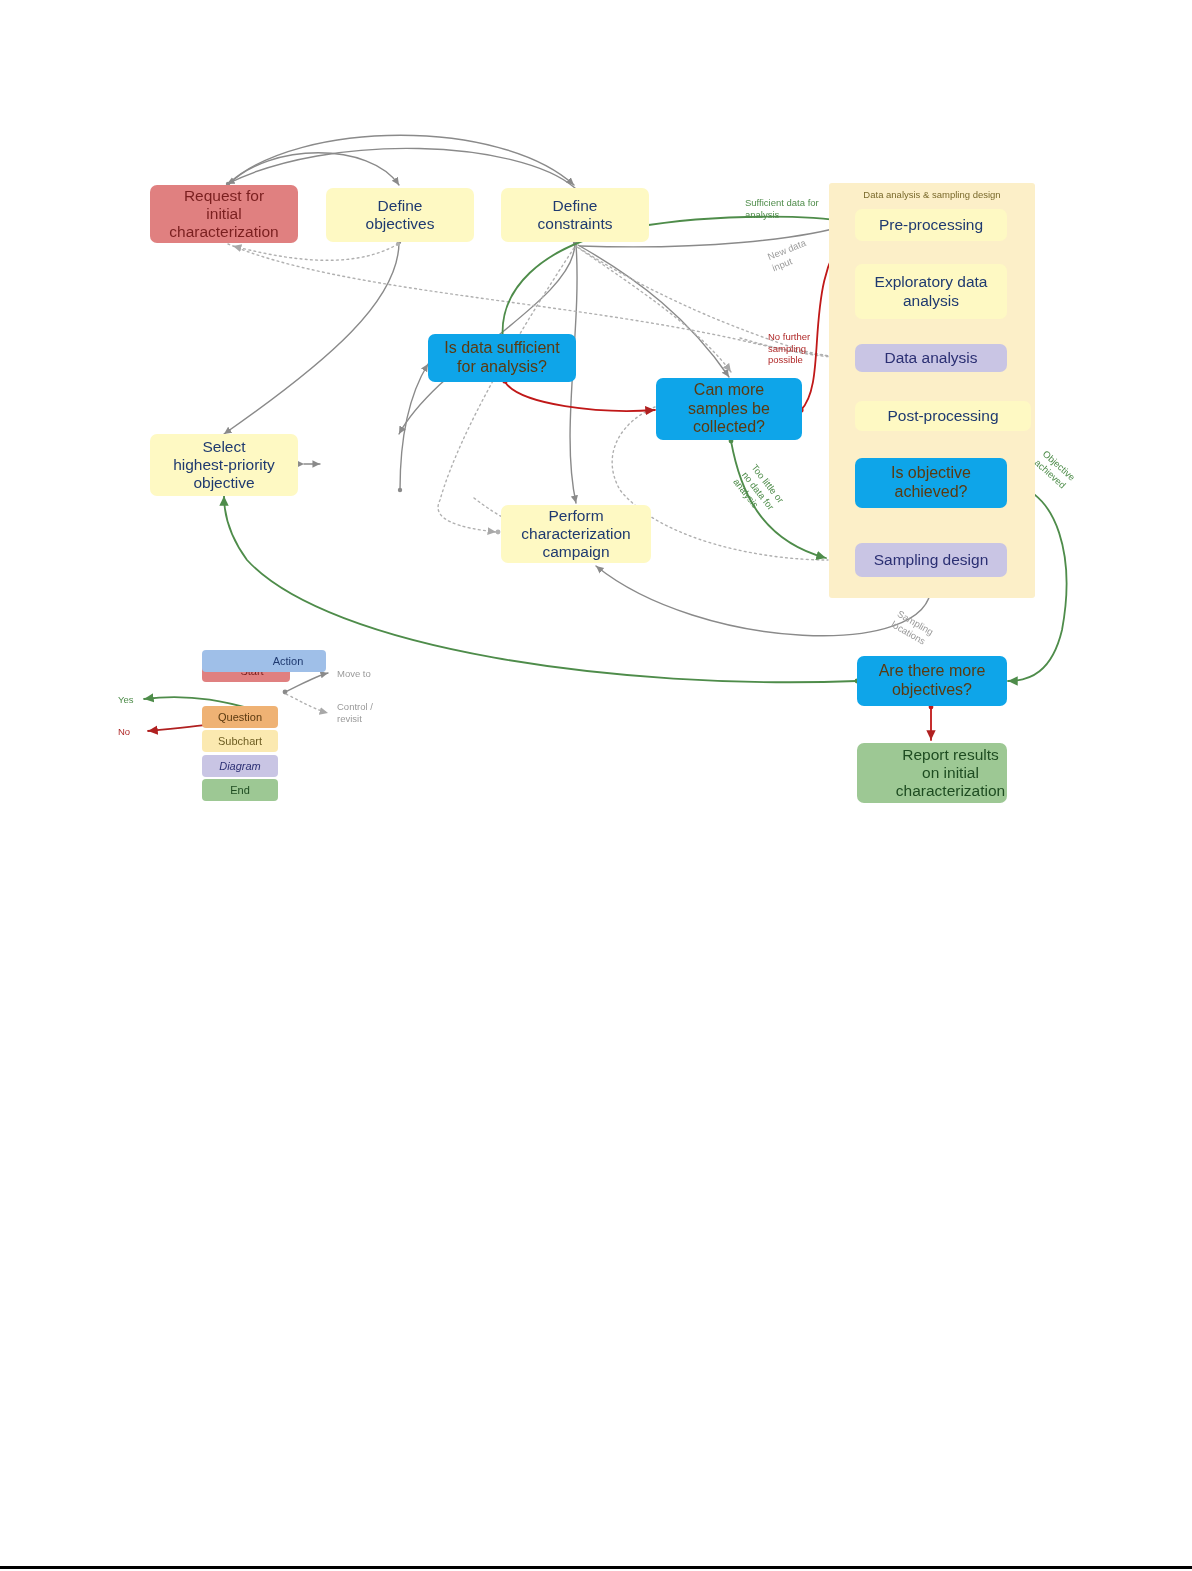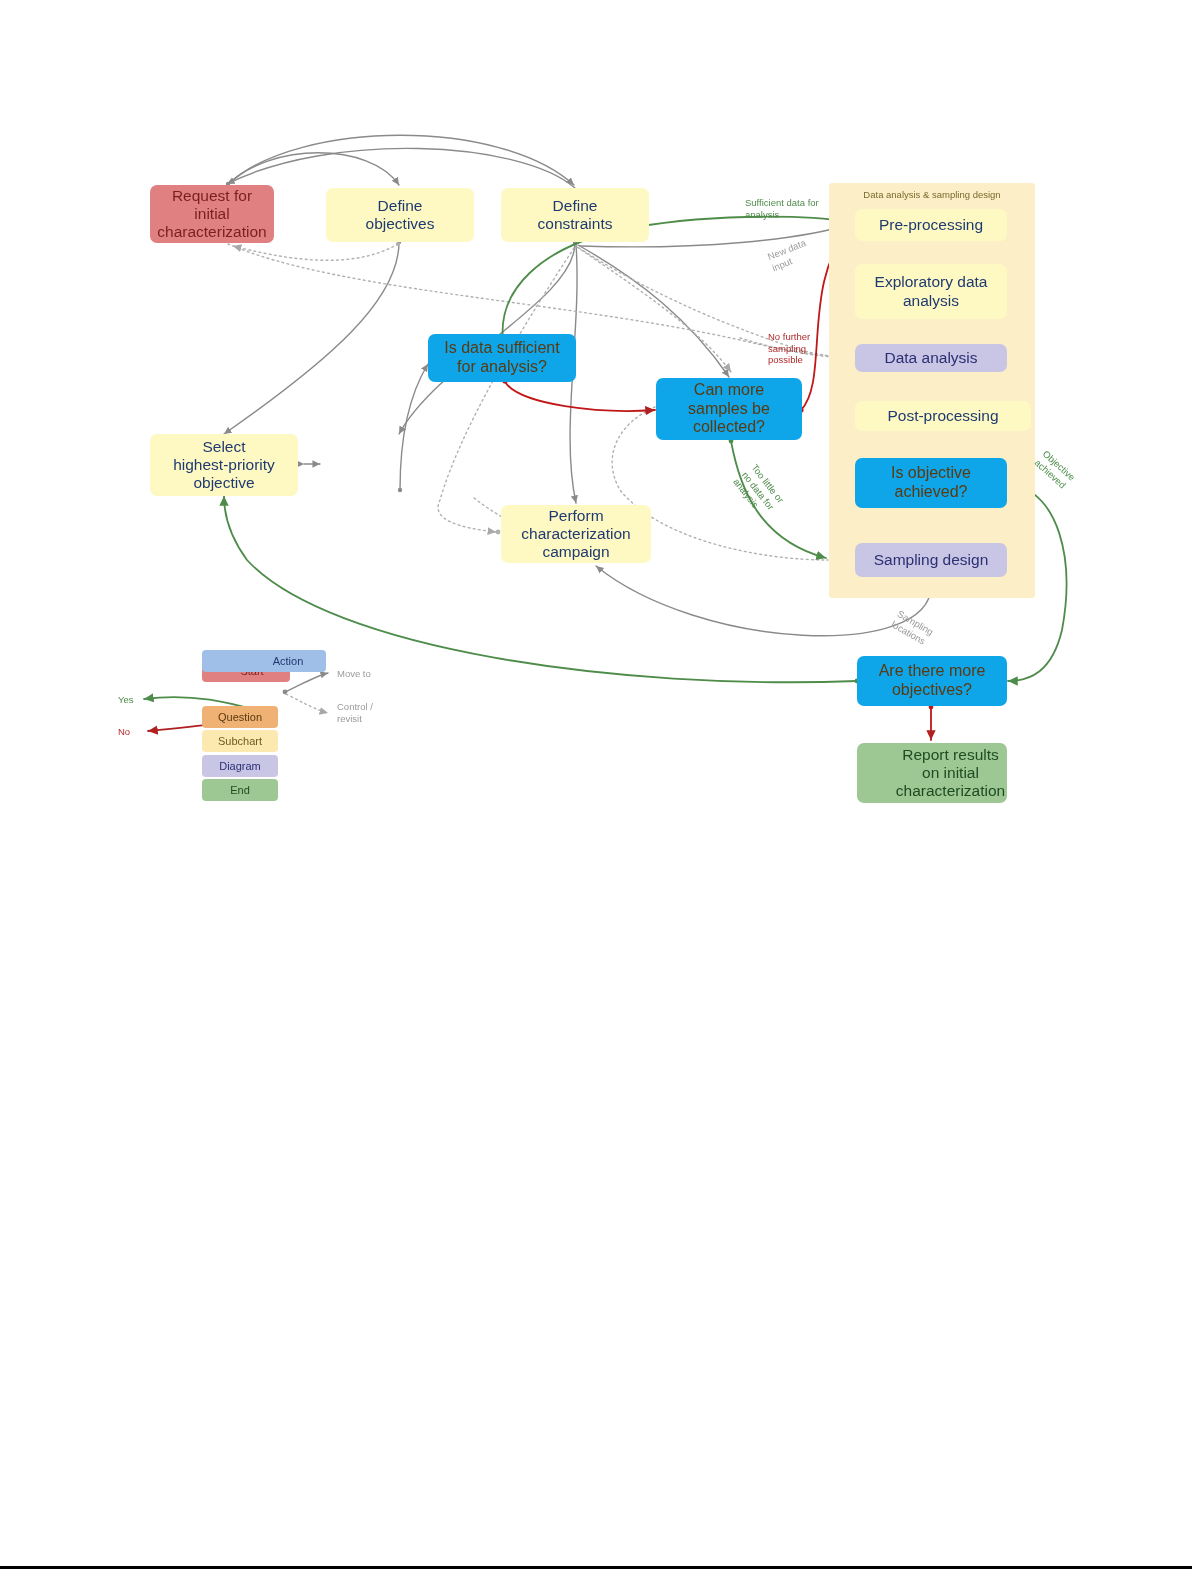--- a/index.html
+++ b/index.html
@@ -110,21 +110,21 @@
     display: flex;
     align-items: center;
     justify-content: center;
     font-size: 11px;
     z-index: 6;
   }
   .lg-start   { background: #e08080; color: #7a1f1f; }
   .lg-action  { background: #9fbfe8; color: #1f3a70; }
   .lg-question{ background: #efb274; color: #5b3a10; }
   .lg-subchart{ background: #fbe9b0; color: #6d5d22; }
-  .lg-diagram { background: #c9c5e4; color: #2b2f73; }
+  .lg-diagram { background: #c9c5e4; color: #2b2f73; font-style: italic; }
   .lg-end     { background: #9dc894; color: #1e4c21; }
   .legend-text {
     position: absolute;
     font-size: 9.5px;
     line-height: 1.25;
     z-index: 6;
     white-space: pre-line;
   }
   .lt-green { color: #4e8c4a; }
   .lt-red   { color: #b02a2a; }
@@ -251,21 +251,21 @@
         <path d="M266,714 C240,722 200,726 148,731" stroke="#b02020" stroke-width="1.8" marker-end="url(#ah-red)"></path>
         <circle cx="266" cy="713" r="3" fill="#c01818" stroke="none"></circle>
 
         <path d="M285,692 C302,684 316,676 328,673" stroke="#8a8a8a" stroke-width="1.4" marker-end="url(#ah-gray)"></path>
         <circle cx="285" cy="692" r="2.4" fill="#8a8a8a" stroke="none"></circle>
 
         <path d="M286,694 C302,702 316,710 328,713" stroke="#b0b0b0" stroke-width="1.4" stroke-dasharray="1.8 3.4" marker-end="url(#ah-gray-l)"></path>
       </g>
     </svg>
 
-    <div class="node n-start" style="left:150px; top:185px; width:124px; height:58px;">Request for
+    <div class="node n-start" style="left:150px; top:185px; width:148px; height:58px;">Request for
 initial
 characterization</div>
 
     <div class="node n-action" style="left:326px; top:188px; width:148px; height:54px;">Define
 objectives</div>
 
     <div class="node n-action" style="left:501px; top:188px; width:148px; height:54px;">Define
 constraints</div>
 
     <div class="node n-action" style="left:150px; top:434px; width:148px; height:62px;">Select

